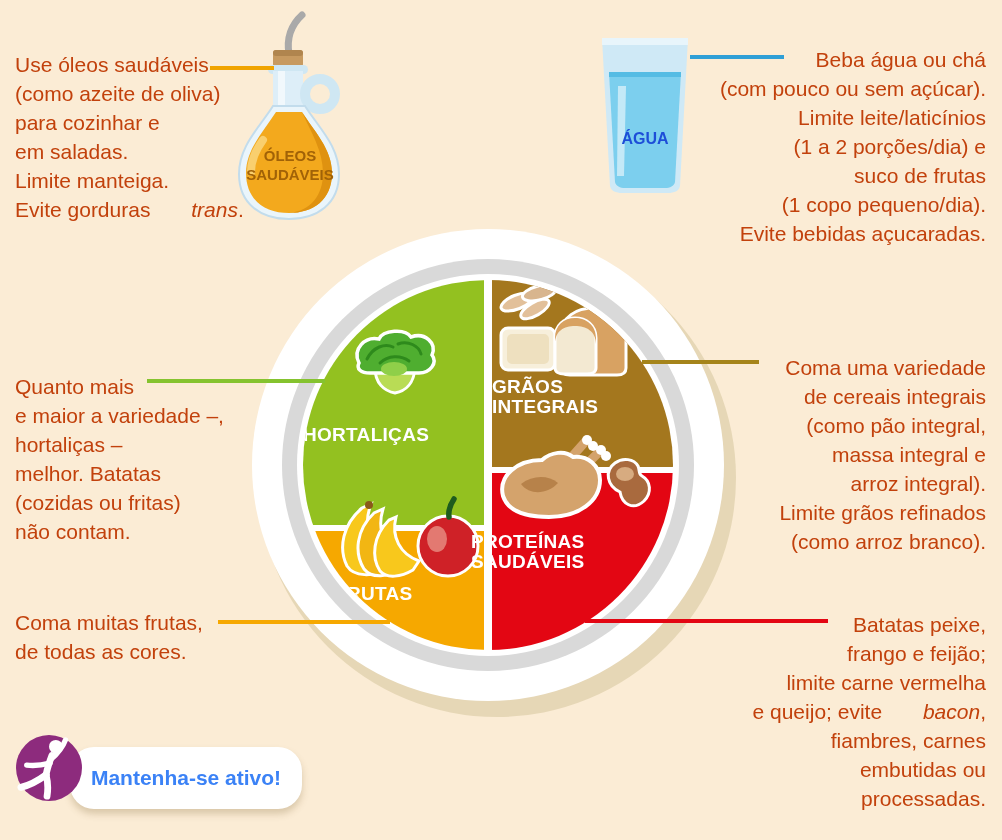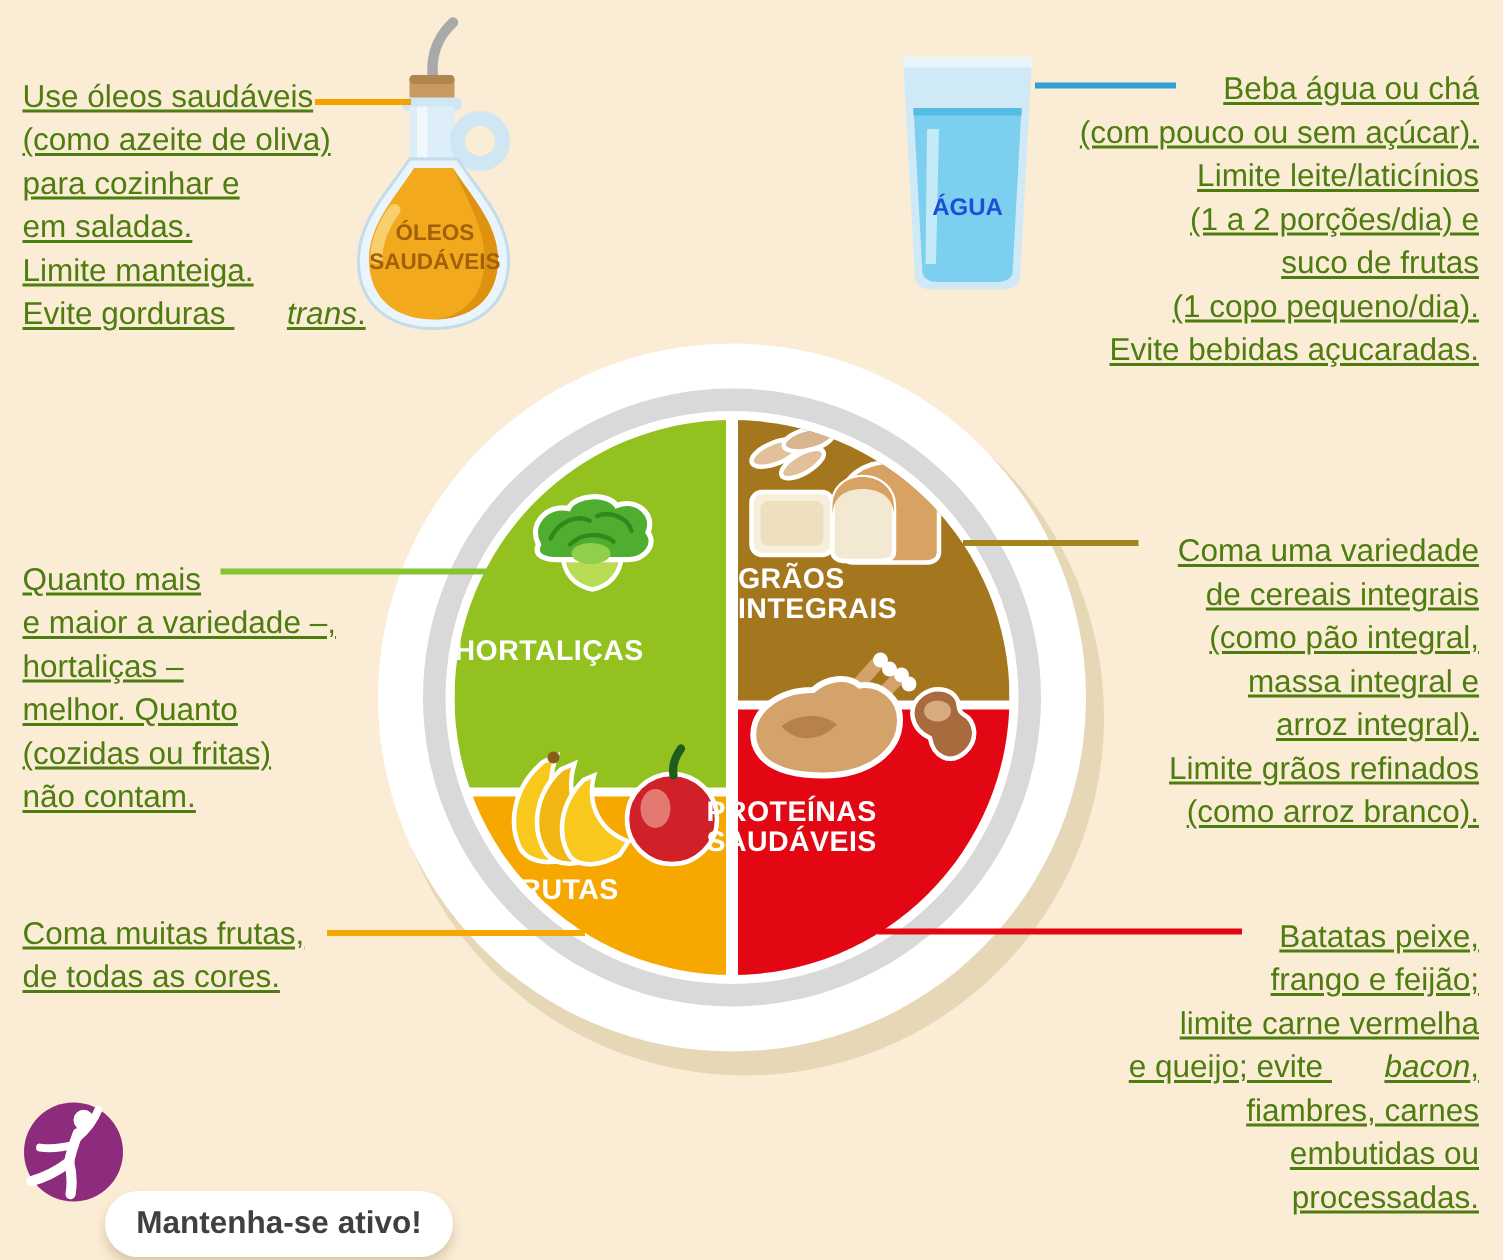--- a/index.html
+++ b/index.html
@@ -1,20 +1,20 @@
 <!DOCTYPE html>
 <html lang="pt"><head>
 <meta charset="utf-8">
 <style>
   html,body{margin:0;padding:0;}
   body{font-family:"Liberation Sans", sans-serif;}
   #stage{position:relative;width:1002px;height:840px;background:#fbecd5;overflow:hidden;}
 
   
-  .note{position:absolute;font-size:21px;line-height:29px;color:#4d7c0f;text-decoration:underline;}
+  .note{position:absolute;font-size:21px;line-height:29px;color:#c2410c;}
   .note .ln{white-space:nowrap;}
   .note.right{text-align:right;}
   .note i{font-style:italic;margin-left:35px;}
 
   
   .connector{position:absolute;height:4px;z-index:6;}
 
   
   .circle{position:absolute;border-radius:50%;}
   .plate-shadow{left:258px;top:239px;width:478px;height:478px;background:#e6d7b6;}
@@ -27,23 +27,23 @@
   .sec-orange{left:0;top:251px;width:181px;height:119px;background:#f6a800;}
   .sec-brown{left:189px;top:0;width:181px;height:187px;background:#a4771e;}
   .sec-red{left:189px;top:193px;width:181px;height:177px;background:#e30613;}
   .plate-label{position:absolute;color:#ffffff;font-weight:bold;font-size:19px;line-height:20px;text-align:left;letter-spacing:0.3px;}
   .food-icon{position:absolute;}
 
   
   .obj-label{position:absolute;font-weight:bold;text-align:center;}
 
   
-  .badge-pill{position:absolute;left:70px;top:747px;width:232px;height:44px;background:#ffffff;border-radius:24px;
+  .badge-pill{position:absolute;left:70px;top:747px;width:232px;height:62px;background:#ffffff;border-radius:24px;
               box-shadow:0 5px 7px rgba(120,90,40,0.25);display:flex;align-items:center;justify-content:center;
-              font-weight:bold;font-size:21px;color:#404040;z-index:7;margin-top:47px;}
+              font-weight:bold;font-size:21px;color:#3b82f6;z-index:7;}
   .badge-circle{position:absolute;left:16px;top:735px;width:66px;height:66px;border-radius:50%;background:#8d2b7d;z-index:8;
                 display:flex;align-items:center;justify-content:center;}
 </style>
 </head>
 <body>
 
 <div id="stage">
 
   <div class="note" style="left:15px;top:50px;">
     <div>
@@ -66,21 +66,21 @@
         <div class="ln">(1 copo pequeno/dia).</div>
         <div class="ln">Evite bebidas açucaradas.</div>
       </div>
   </div>
 
   <div class="note" style="left:15px;top:372px;">
     <div>
         <div class="ln">Quanto mais</div>
         <div class="ln">e maior a variedade –,</div>
         <div class="ln">hortaliças –</div>
-        <div class="ln">melhor. Quanto</div>
+        <div class="ln">melhor. Batatas</div>
         <div class="ln">(cozidas ou fritas)</div>
         <div class="ln">não contam.</div>
       </div>
   </div>
 
   <div class="note" style="left:15px;top:608px;">
     <div>
         <div class="ln">Coma muitas frutas,</div>
         <div class="ln">de todas as cores.</div>
       </div>

